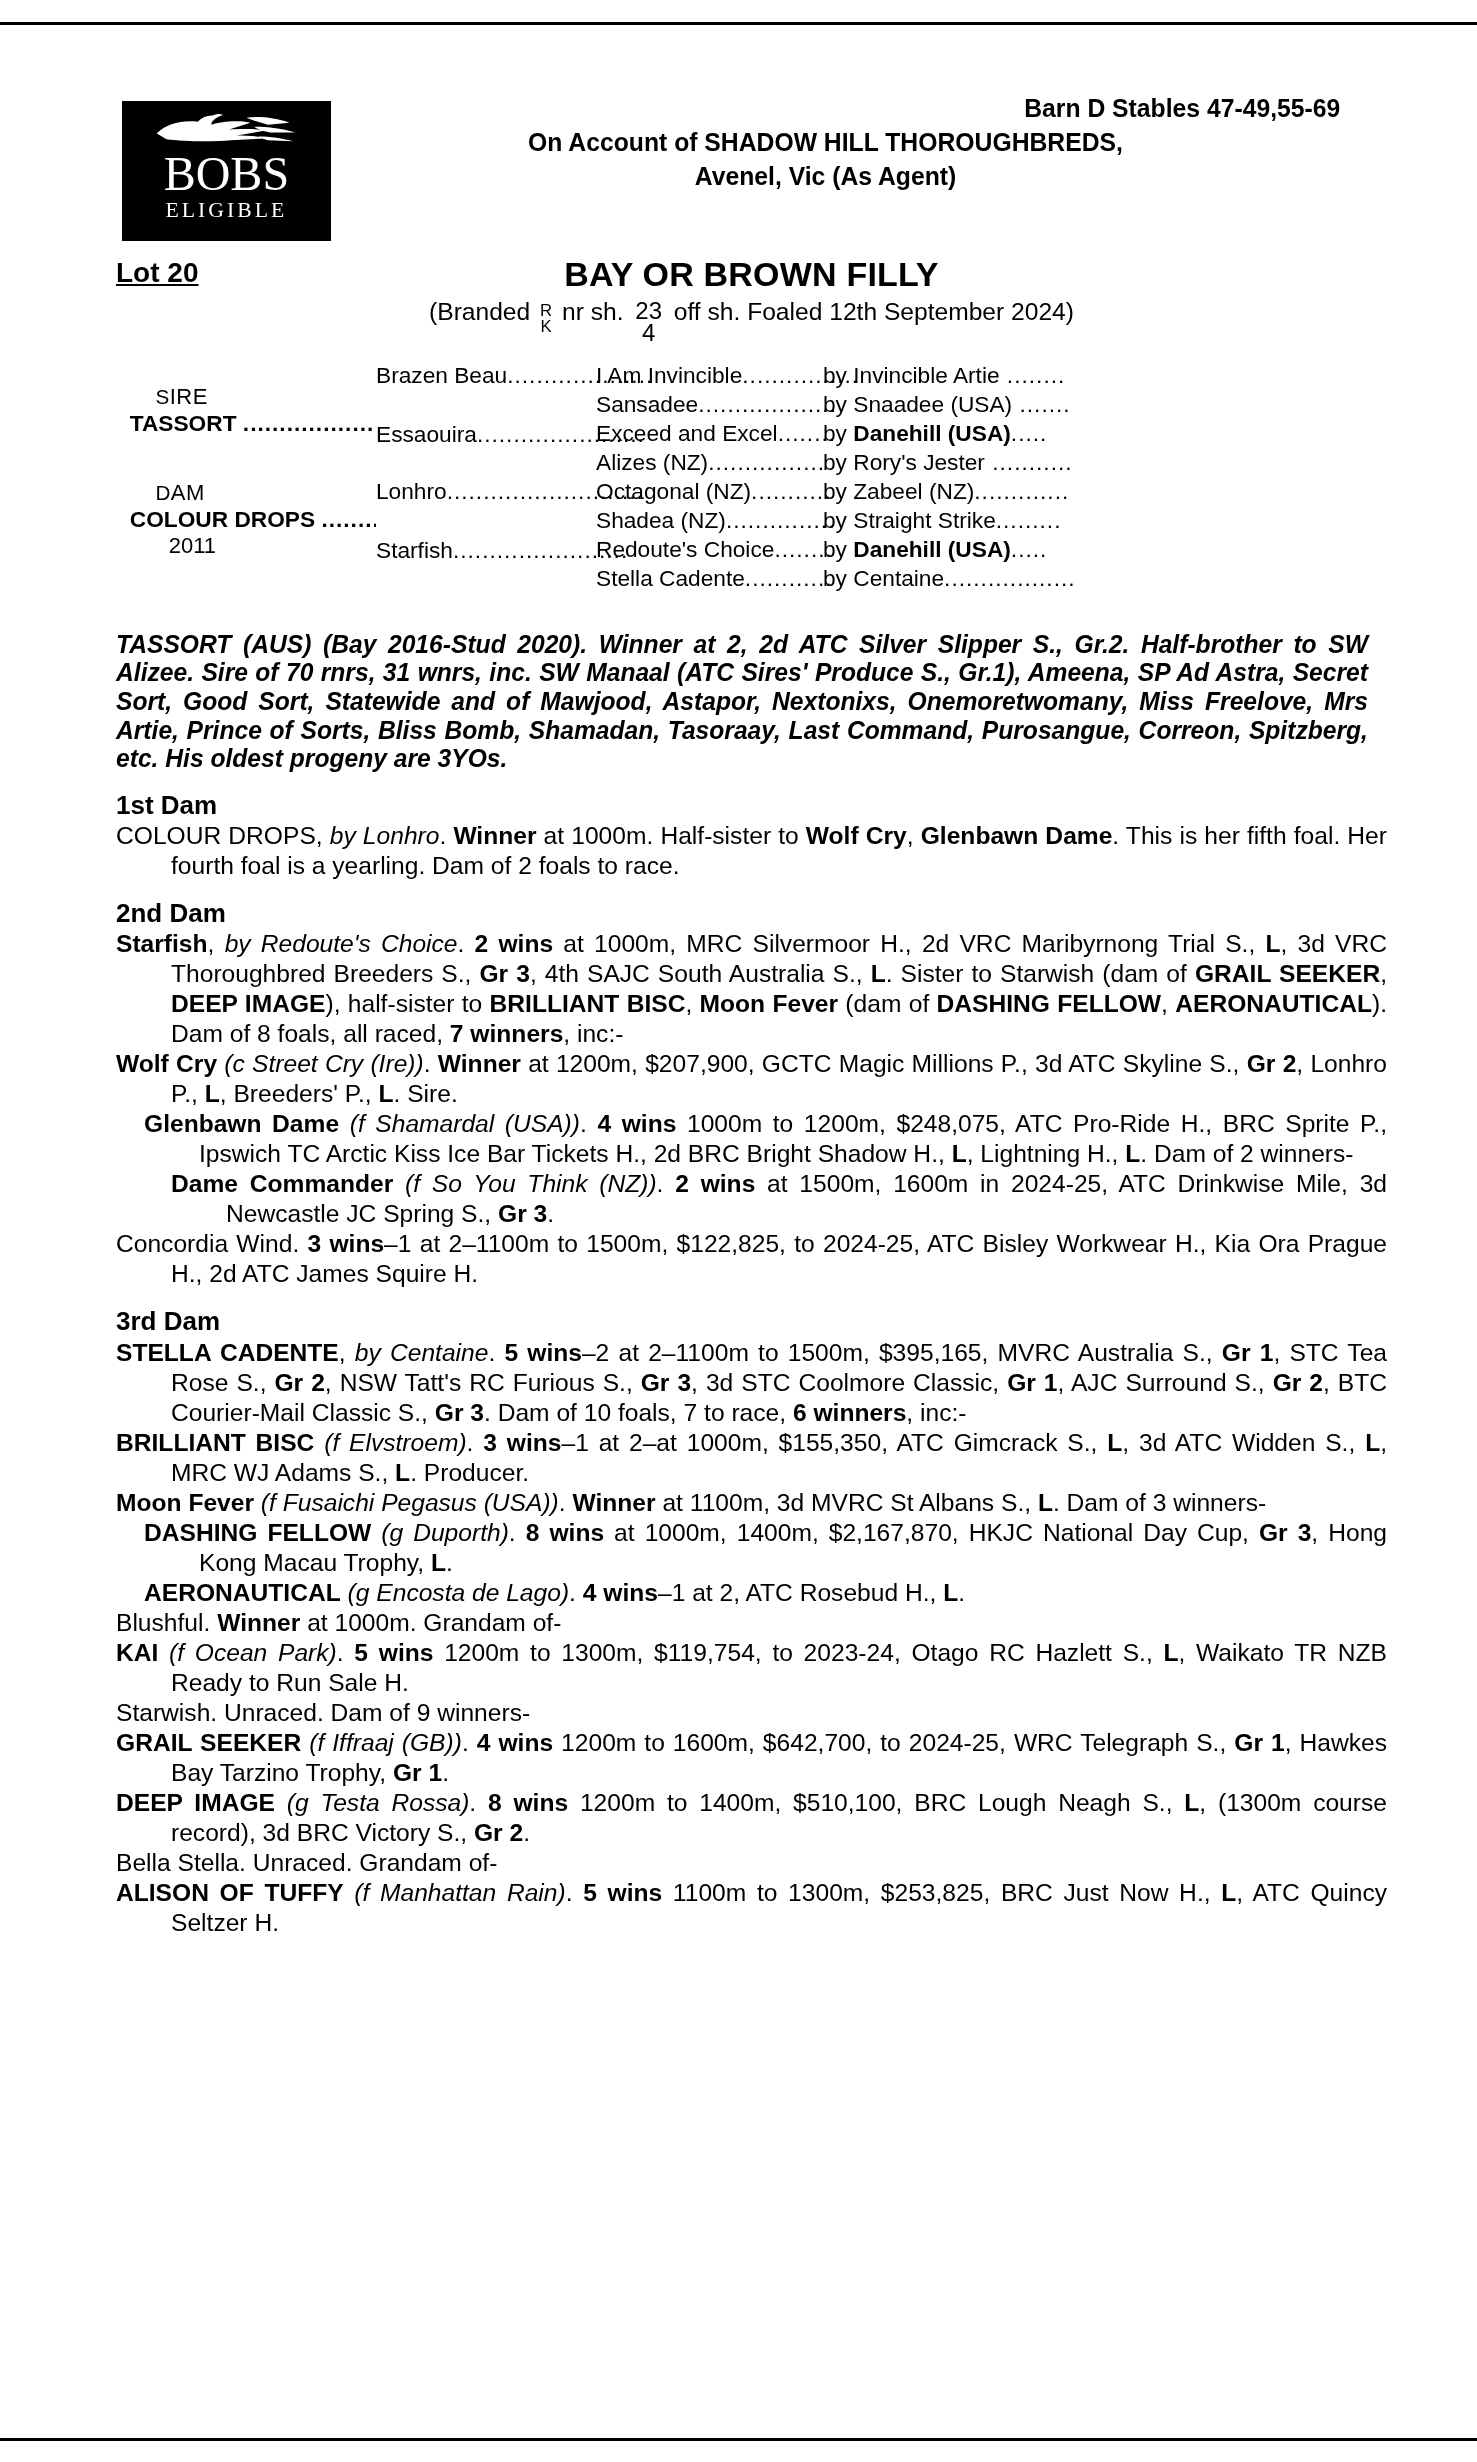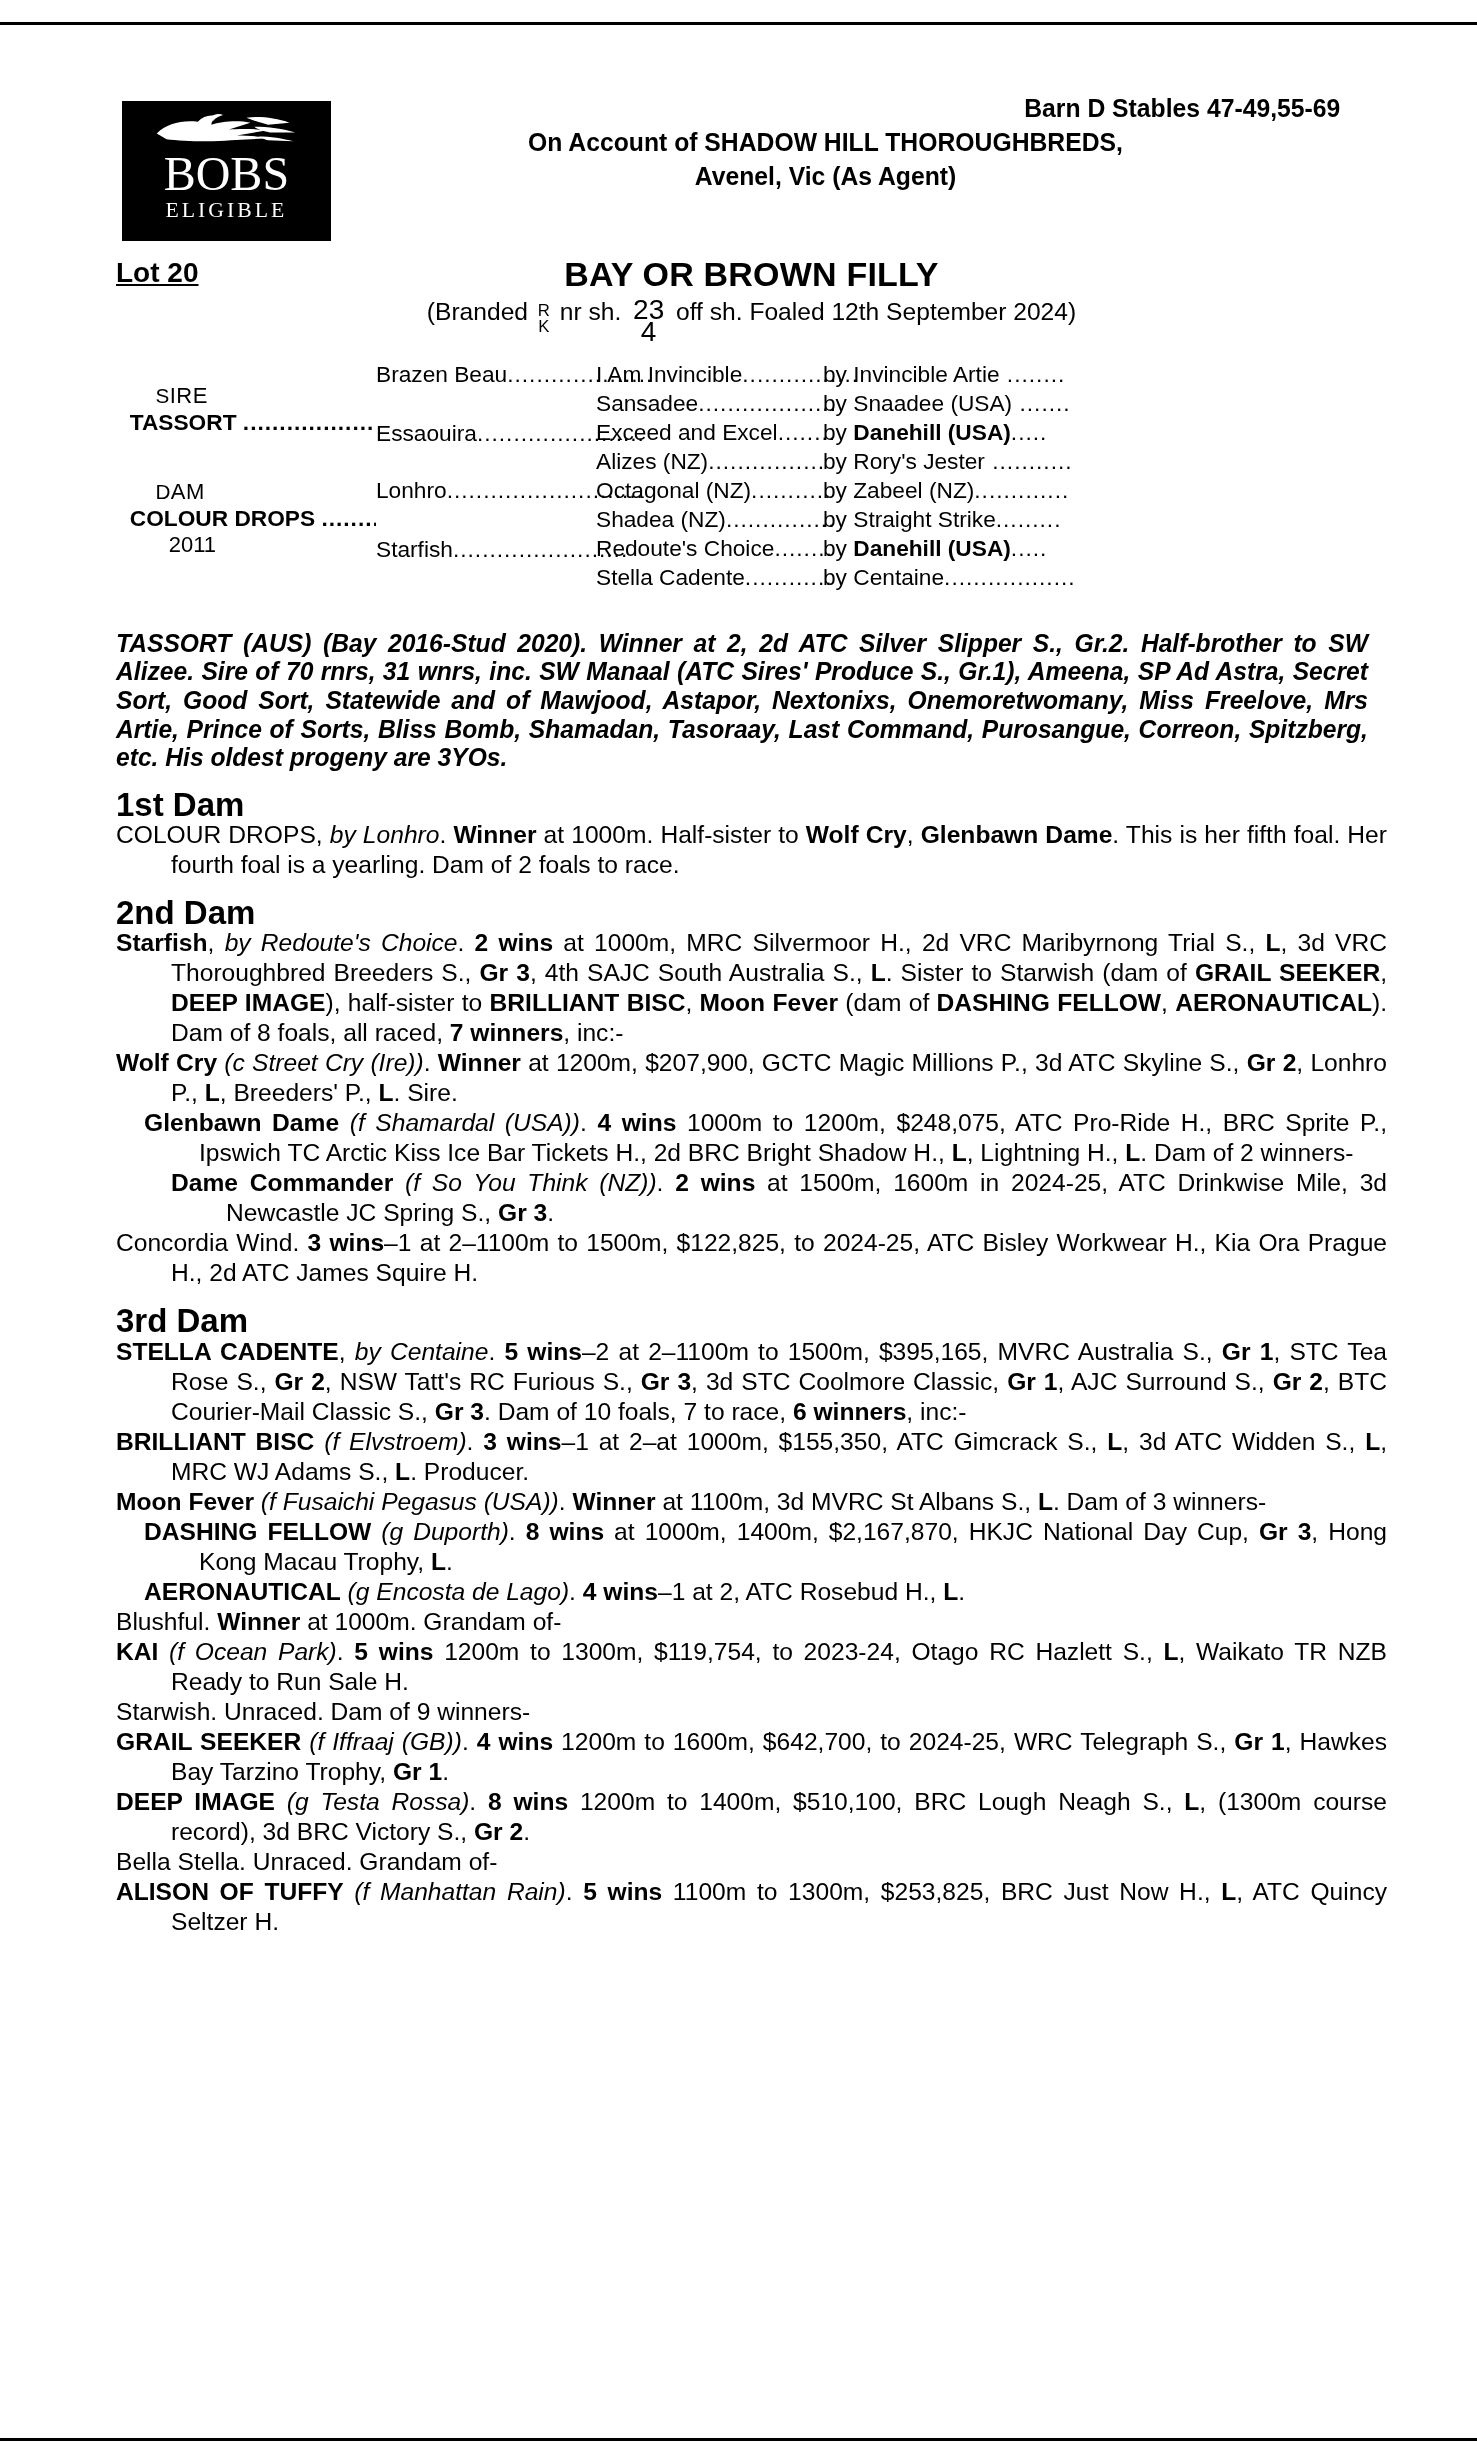--- a/index.html
+++ b/index.html
@@ -135,21 +135,21 @@
     line-height: 13.8px;
     transform: translateY(-3px);
     margin: 0 3px;
   }
   .brandmark .b1 { transform: translateY(-1px); }
   .brandmark .b2 { transform: translateY(1px); }
   .fraction {
     display: inline-flex;
     flex-direction: column;
     align-items: center;
-    font-size: 28px;
+    font-size: 24px;
     line-height: 21.7px;
     margin: 0 11.8px;
     transform: translateY(-1px);
   }
 
   
   .ped {
     margin-top: 17.7px;
     position: relative;
     height: 258px;
@@ -193,21 +193,21 @@
     font-size: 25px;
     line-height: 28.6px;
     text-align: justify;
     transform: scaleX(0.985);
     transform-origin: left top;
   }
 
   
   .sec-head {
     font-weight: bold;
-    font-size: 33px;
+    font-size: 26px;
     line-height: 29.6px;
     margin-top: 17.7px;
     margin-bottom: 1px;
   }
   .para {
     font-size: 24.6px;
     line-height: 30px;
     text-align: justify;
     text-indent: 0;
   }

